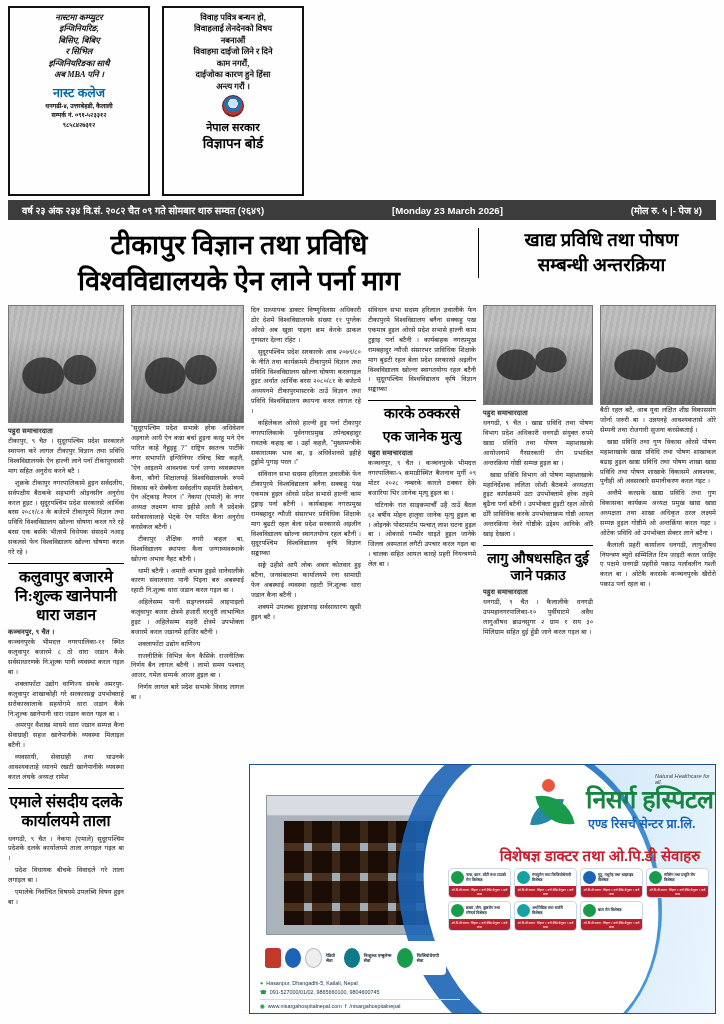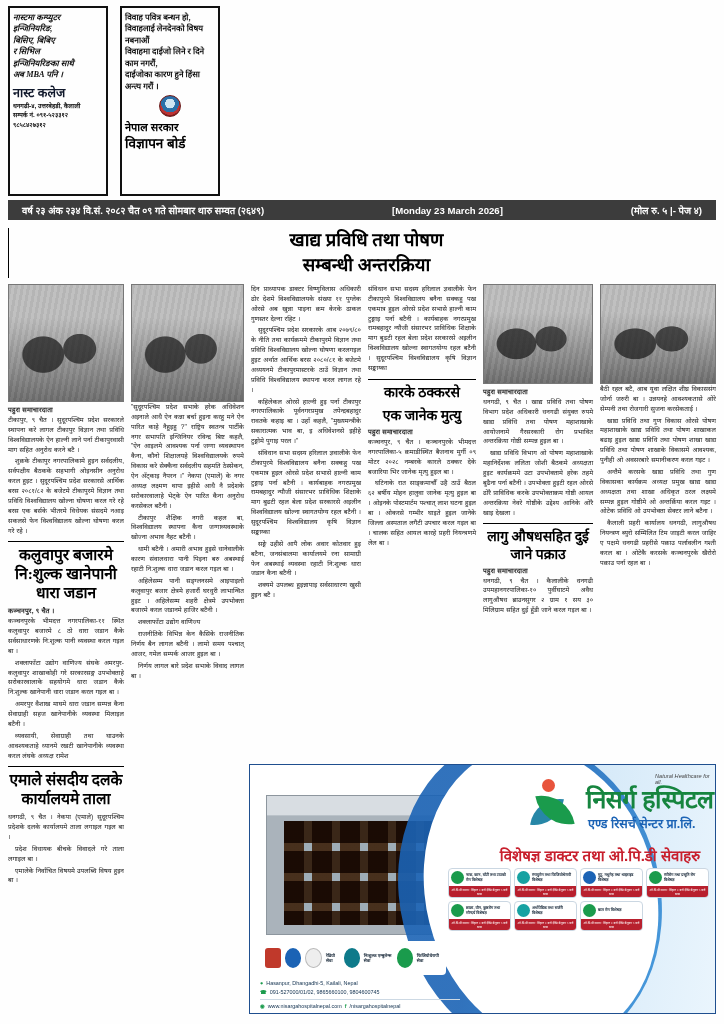--- a/index.html
+++ b/index.html
@@ -18,42 +18,43 @@
 
   
   .masthead {
     display: flex;
     align-items: stretch;
     height: 190px;
     border-bottom: 0;
   }
   .mast-box {
     border: 2px solid #111;
-    width: 100px;
-    padding: 4px 3px;
+    width: 142px;
+    padding: 4px 14px;
+    text-align: center;
     display: flex;
     flex-direction: column;
     justify-content: flex-start;
   }
   .mast-box.left { margin-right: 6px; }
   .mast-box.right { margin-left: 6px; }
   .mb-line {
     font-size: 8.3px;
     line-height: 1.38;
     color: #111;
     font-style: italic;
     font-weight: bold;
     font-family: "Liberation Serif", serif;
   }
   .mb-line.up { font-style: normal; }
   .mb-big {
     font-size: 12.5px;
     font-weight: bold;
     margin-top: 3px;
-    color: #0f172a;
+    color: #0369a1;
     font-family: "Liberation Sans", sans-serif;
   }
   .mb-small {
     font-size: 6.3px;
     line-height: 1.5;
     color: #111;
     font-weight: bold;
   }
   .mb-emblem {
     width: 22px; height: 22px;
@@ -401,20 +402,24 @@
     </div>
   </div>
 
   <div class="dateline">
     <span>वर्ष २३  अंक  २३४ वि.सं. २०८२ चैत ०९ गते सोमबार  थारु सम्वत (२६४९)</span>
     <span>[Monday 23 March  2026]</span>
     <span>(मोल रु. ५ |- पेज ४)</span>
   </div>
 
   <div class="headline-row">
+    <div class="hl-left">
+      <div class="hl-main">टीकापुर विज्ञान तथा प्रविधि</div>
+      <div class="hl-main">विश्वविद्यालयके ऐन लाने पर्ना माग</div>
+    </div>
     <div class="hl-right">
       <div class="hl-sub">खाद्य प्रविधि तथा पोषण</div>
       <div class="hl-sub">सम्बन्धी अन्तरक्रिया</div>
     </div>
   </div>
 
   <div class="content">
 
     <div class="col c1">
       <div class="photo p-main"></div>

